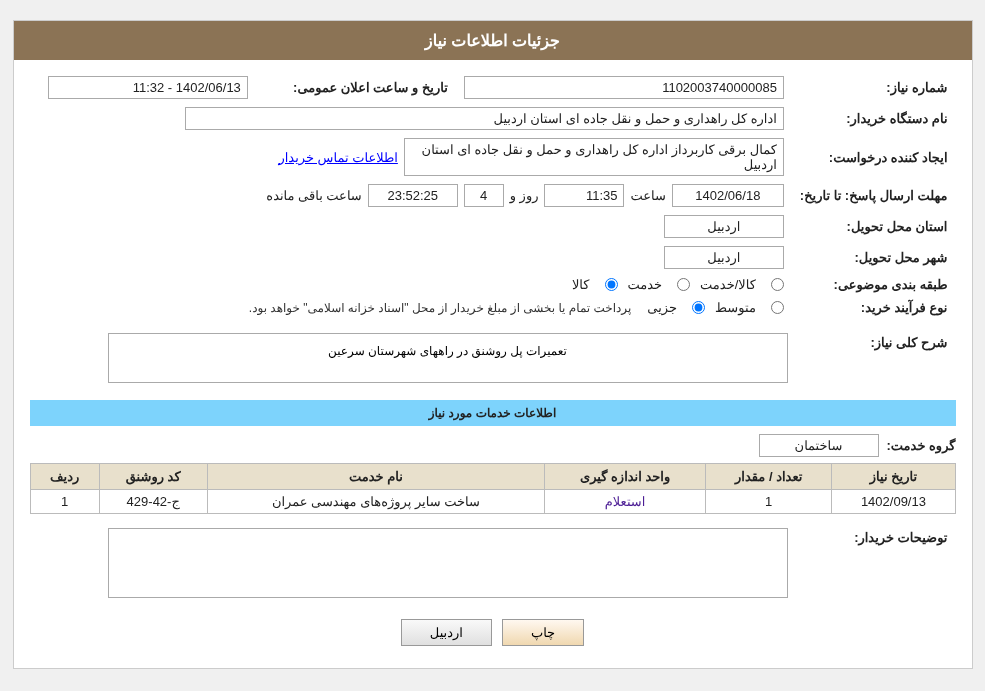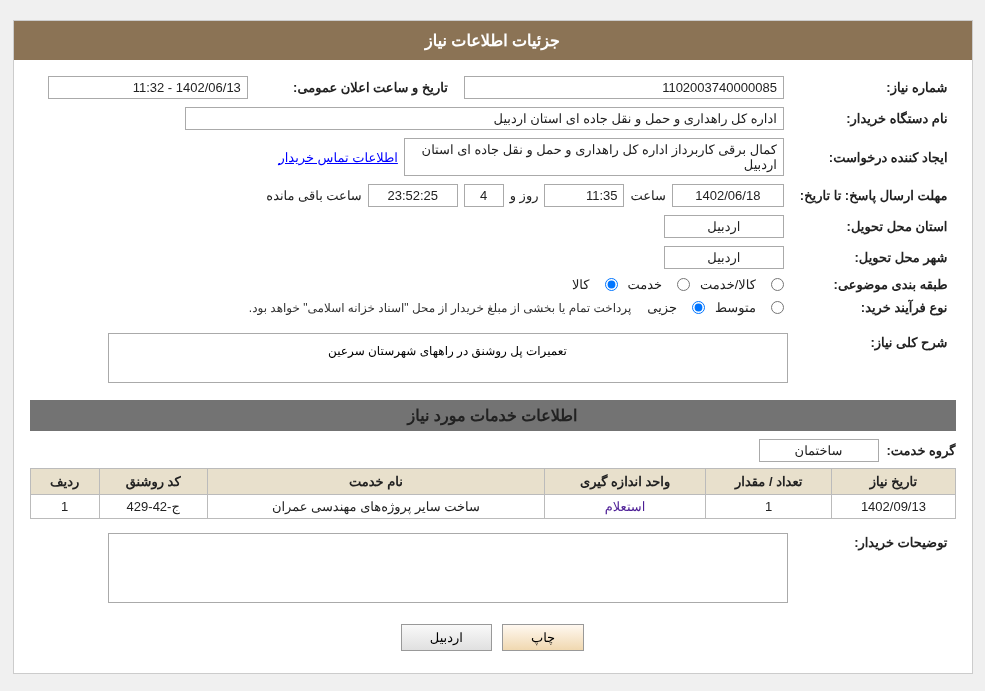--- a/index.html
+++ b/index.html
@@ -92,25 +92,25 @@
       display: flex;
       align-items: center;
       gap: 10px;
     }
     .radio-item {
       display: flex;
       align-items: center;
       gap: 15px;
     }
     .section-header {
-      background: #737373;
+      background: #7dd3fc;
       text-align: center;
       padding: 6px;
       font-weight: bold;
-      font-size: 16px;
+      font-size: 12px;
       margin: 10px 0 8px 0;
     }
     .textarea-box {
       width: 100%;
       height: 60px;
       border: 1px solid #aaa;
       resize: none;
       direction: rtl;
       font-family: Tahoma, Arial, sans-serif;
       font-size: 12px;

